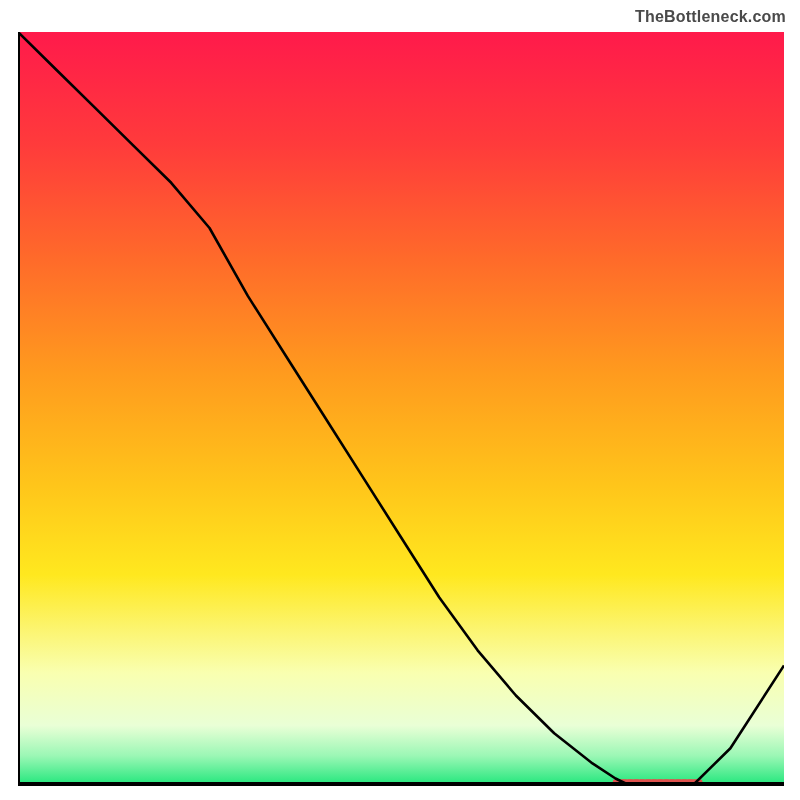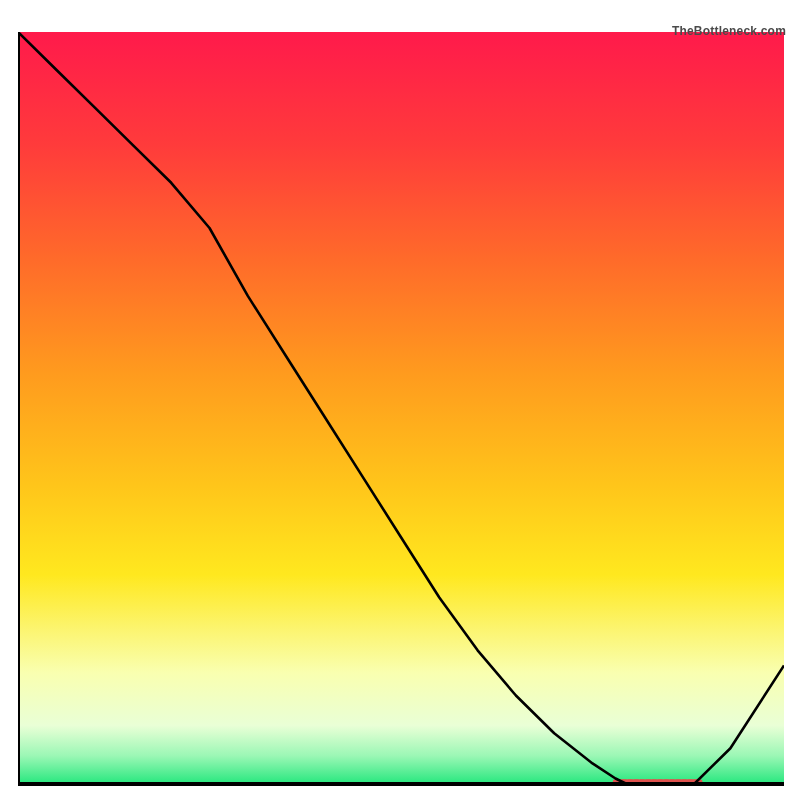--- a/index.html
+++ b/index.html
@@ -6,23 +6,23 @@
   body {
     width: 800px;
     height: 800px;
     background: #ffffff;
     font-family: Arial, sans-serif;
     position: relative;
     overflow: hidden;
   }
   .watermark {
     position: absolute;
-    top: 24px;
+    top: 8px;
     right: 14px;
-    font-size: 12px;
+    font-size: 16px;
     font-weight: bold;
     color: #4a4a4a;
     z-index: 5;
     letter-spacing: 0.2px;
   }
   .chart-area {
     position: absolute;
     left: 18px;
     top: 32px;
     width: 766px;

